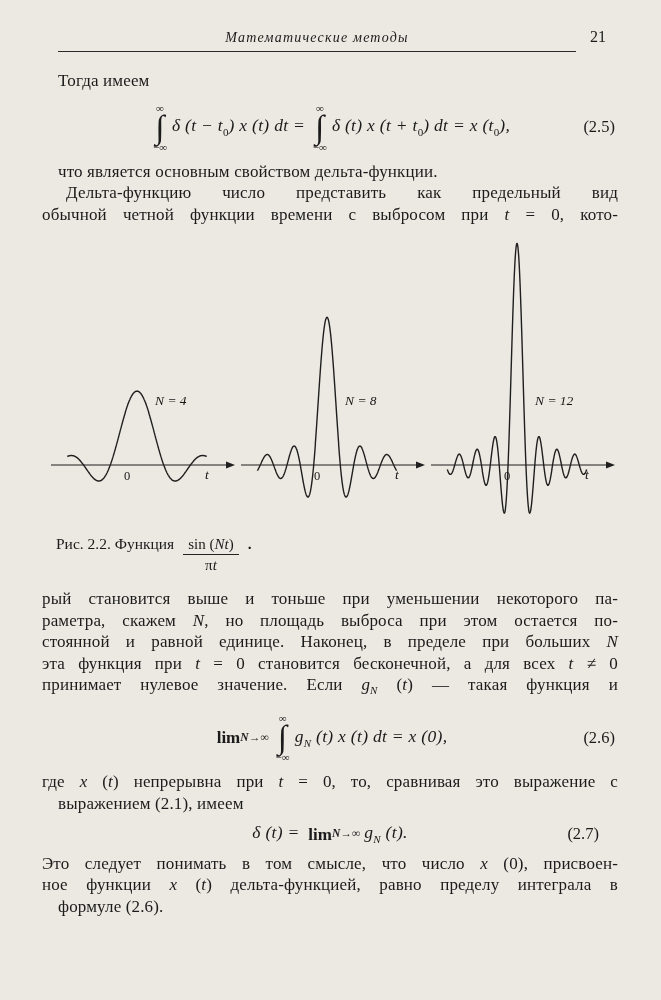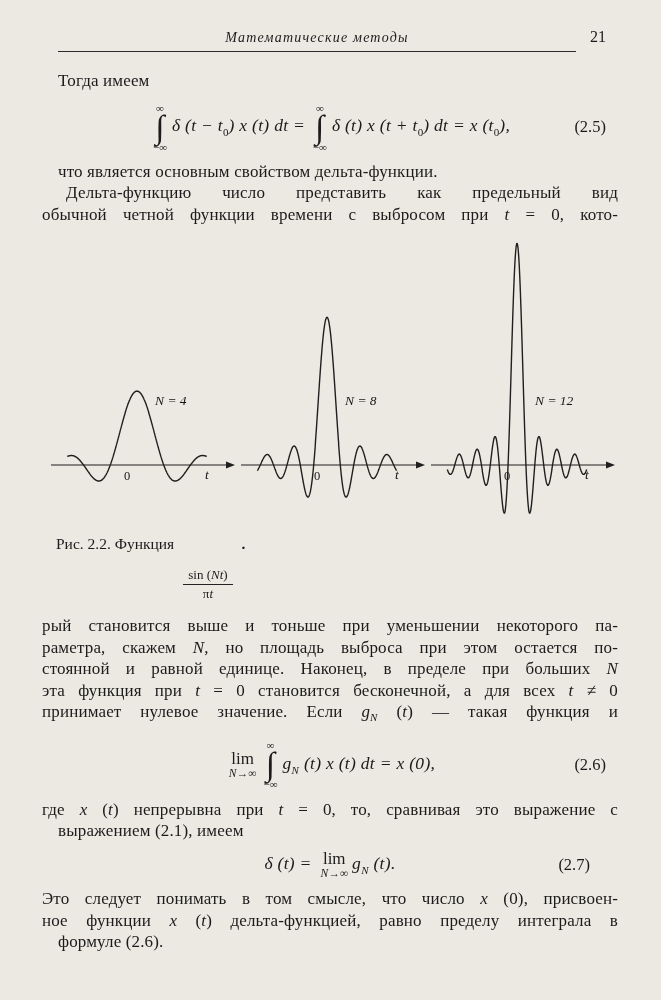--- a/index.html
+++ b/index.html
@@ -21,39 +21,39 @@
   .tline.tindent{text-indent:24px;}
   .tline sub,.math sub{font-size:11px;}
   .lead{margin-bottom:4px;}
   
   .equation{position:relative;text-align:center;}
   .eq25{margin:10px 0 8px;}
   .eq26{margin:10px 0 8px;}
   .eq27{margin:8px 16px 8px;}
   .math{font-size:17.5px;white-space:nowrap;}
   .math i{letter-spacing:0.3px;}
-  .eq-tag{position:absolute;right:12px;top:50%;transform:translateY(-50%);font-size:16.5px;}
+  .eq-tag{position:absolute;right:3px;top:50%;transform:translateY(-50%);font-size:16.5px;}
   .integral{display:inline-flex;flex-direction:column;align-items:center;vertical-align:middle;line-height:1;margin:0 5px 0 3px;}
   .isign{font-size:33px;line-height:0.82;}
   .ilim{font-size:11px;line-height:1.1;}
-  .limop{display:inline-flex;flex-direction:column;align-items:center;vertical-align:middle;line-height:1;margin:0 4px;}
+  .limop{display:inline-flex;flex-direction:row;align-items:center;vertical-align:middle;line-height:1;margin:0 4px;font-weight:bold;}
   .limtop{font-size:17px;line-height:1;}
   .limbot{font-size:11.5px;line-height:1.2;}
   
   .figure{display:flex;justify-content:center;margin:2px 0 0;}
   .plot .axis{stroke:#1f1f1f;stroke-width:1.2;}
   .plot .arrowhead{fill:#1f1f1f;}
   .plot .curve{fill:none;stroke:#1f1f1f;stroke-width:1.4;}
   .plot text{fill:#161616;font-family:"Liberation Serif","DejaVu Serif",serif;}
   .plabel{font-size:13.5px;font-style:italic;}
   .olabel{font-size:12.5px;text-anchor:middle;}
   .tlabel{font-size:13.5px;font-style:italic;}
   
   .caption{display:flex;align-items:flex-start;gap:9px;margin:8px 0 14px 14px;font-size:15.5px;}
-  .frac{display:inline-flex;flex-direction:column;align-items:center;font-size:13px;line-height:1.2;margin-top:32px;}
+  .frac{display:inline-flex;flex-direction:column;align-items:center;font-size:15px;line-height:1.2;}
   .fnum{padding:0 5px 1px;border-bottom:1px solid #222;}
   .fden{padding:1px 5px 0;}
   .cap-dot{font-weight:bold;}
 </style>
 </head>
 <body>
 
 <div class="header">
   <div class="header-rule">
     <span class="header-title">Математические методы</span>

